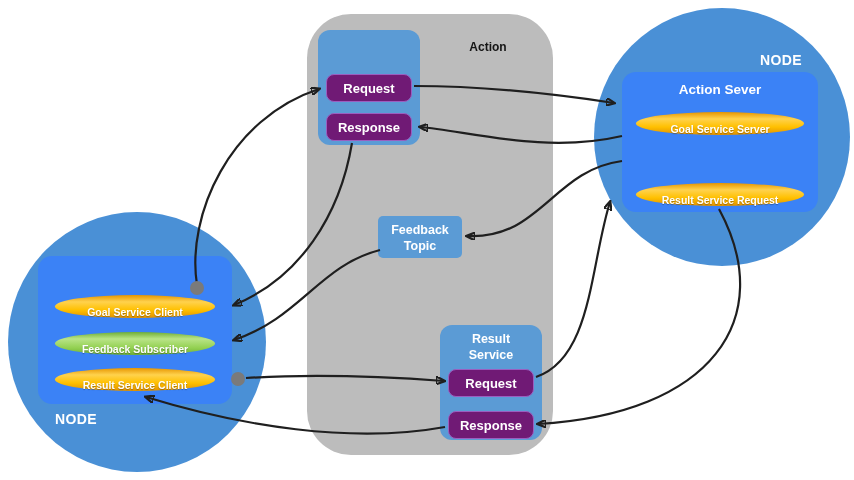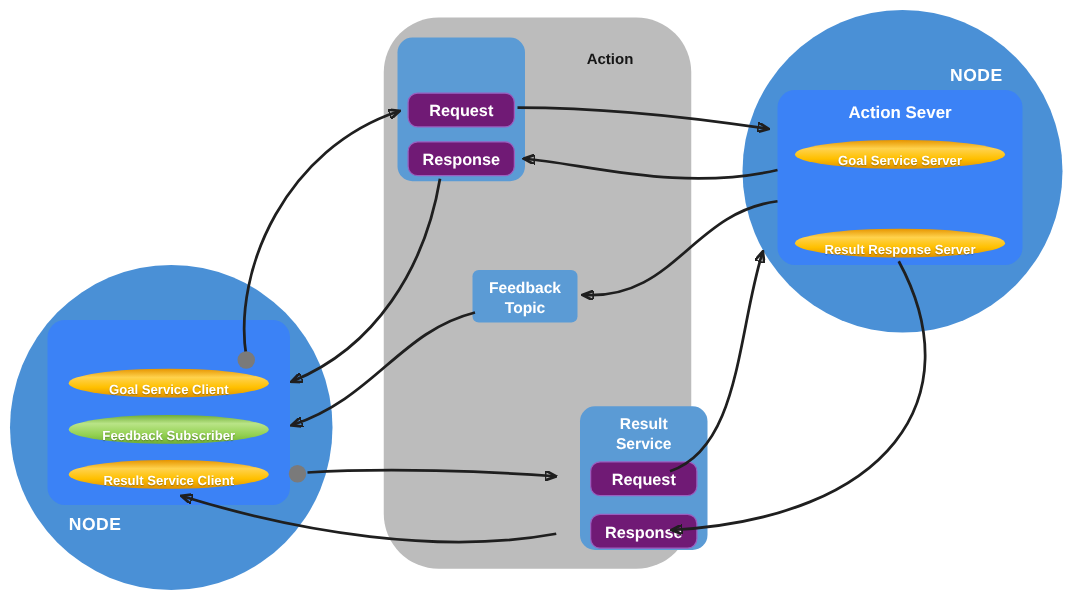--- a/index.html
+++ b/index.html
@@ -44,21 +44,21 @@
   .client-pill { left:17px; width:160px; }
   .client-pill-1 { top:39px; }
   .client-pill-2 { top:76px; }
   .client-pill-3 { top:112px; }
 
   .service-box {
     position:absolute; background:#5b9bd5; border-radius:12px;
     color:#fff; text-align:center; font-weight:bold;
   }
   .goal-service   { left:318px; top:30px;  width:102px; height:115px; }
-  .result-service { left:440px; top:325px; width:102px; height:115px;margin-left:24px; }
+  .result-service { left:440px; top:325px; width:102px; height:115px; }
   .feedback-topic { left:378px; top:216px; width:84px;  height:42px; border-radius:5px; }
   .service-title { font-size:12.5px; line-height:1.3; padding-top:6px; width:64px; margin:0 auto; }
 
   .btn {
     position:absolute; left:8px; width:86px; height:28px;
     background:#701a75; border:1px solid #9a5fc0; border-radius:8px;
     box-sizing:border-box;
     display:flex; align-items:center; justify-content:center;
     color:#fff; font-size:13px; font-weight:bold;
   }
@@ -82,21 +82,21 @@
 
   <div class="node-label label-right">NODE</div>
   <div class="node-label label-left">NODE</div>
 
   <div class="orange-box server-box">
     <div class="box-title">Action Sever</div>
     <div class="pill pill-yellow server-pill server-pill-1">
       <span>Goal Service Server</span>
     </div>
     <div class="pill pill-yellow server-pill server-pill-3">
-      <span>Result Response Server</span>
+      <span>Result Service Request</span>
     </div>
   </div>
 
   <div class="orange-box client-box">
     <div class="pill pill-yellow client-pill client-pill-1">
       <span>Goal Service Client</span>
     </div>
     <div class="pill pill-green client-pill client-pill-2">
       <span>Feedback Subscriber</span>
     </div>

